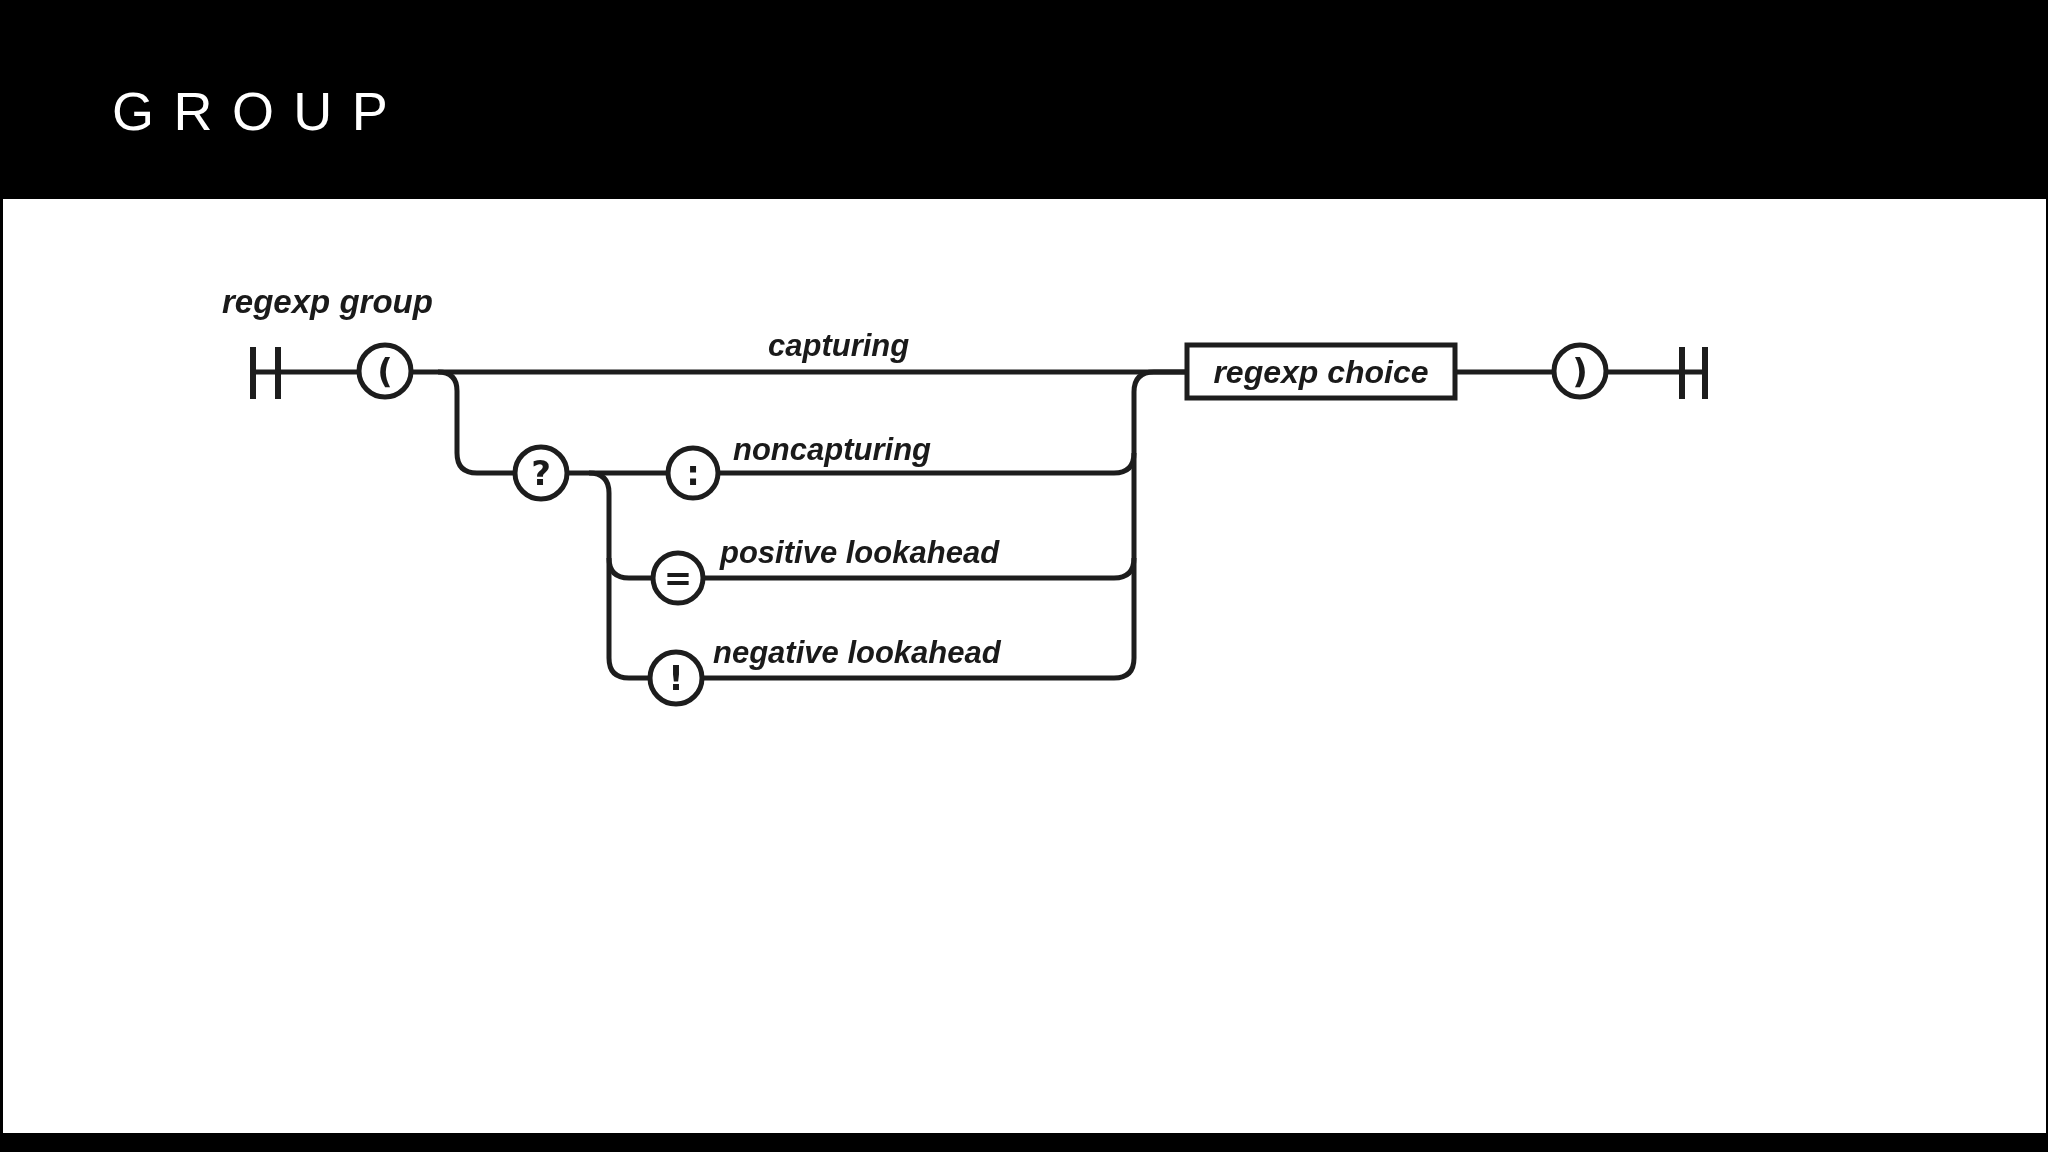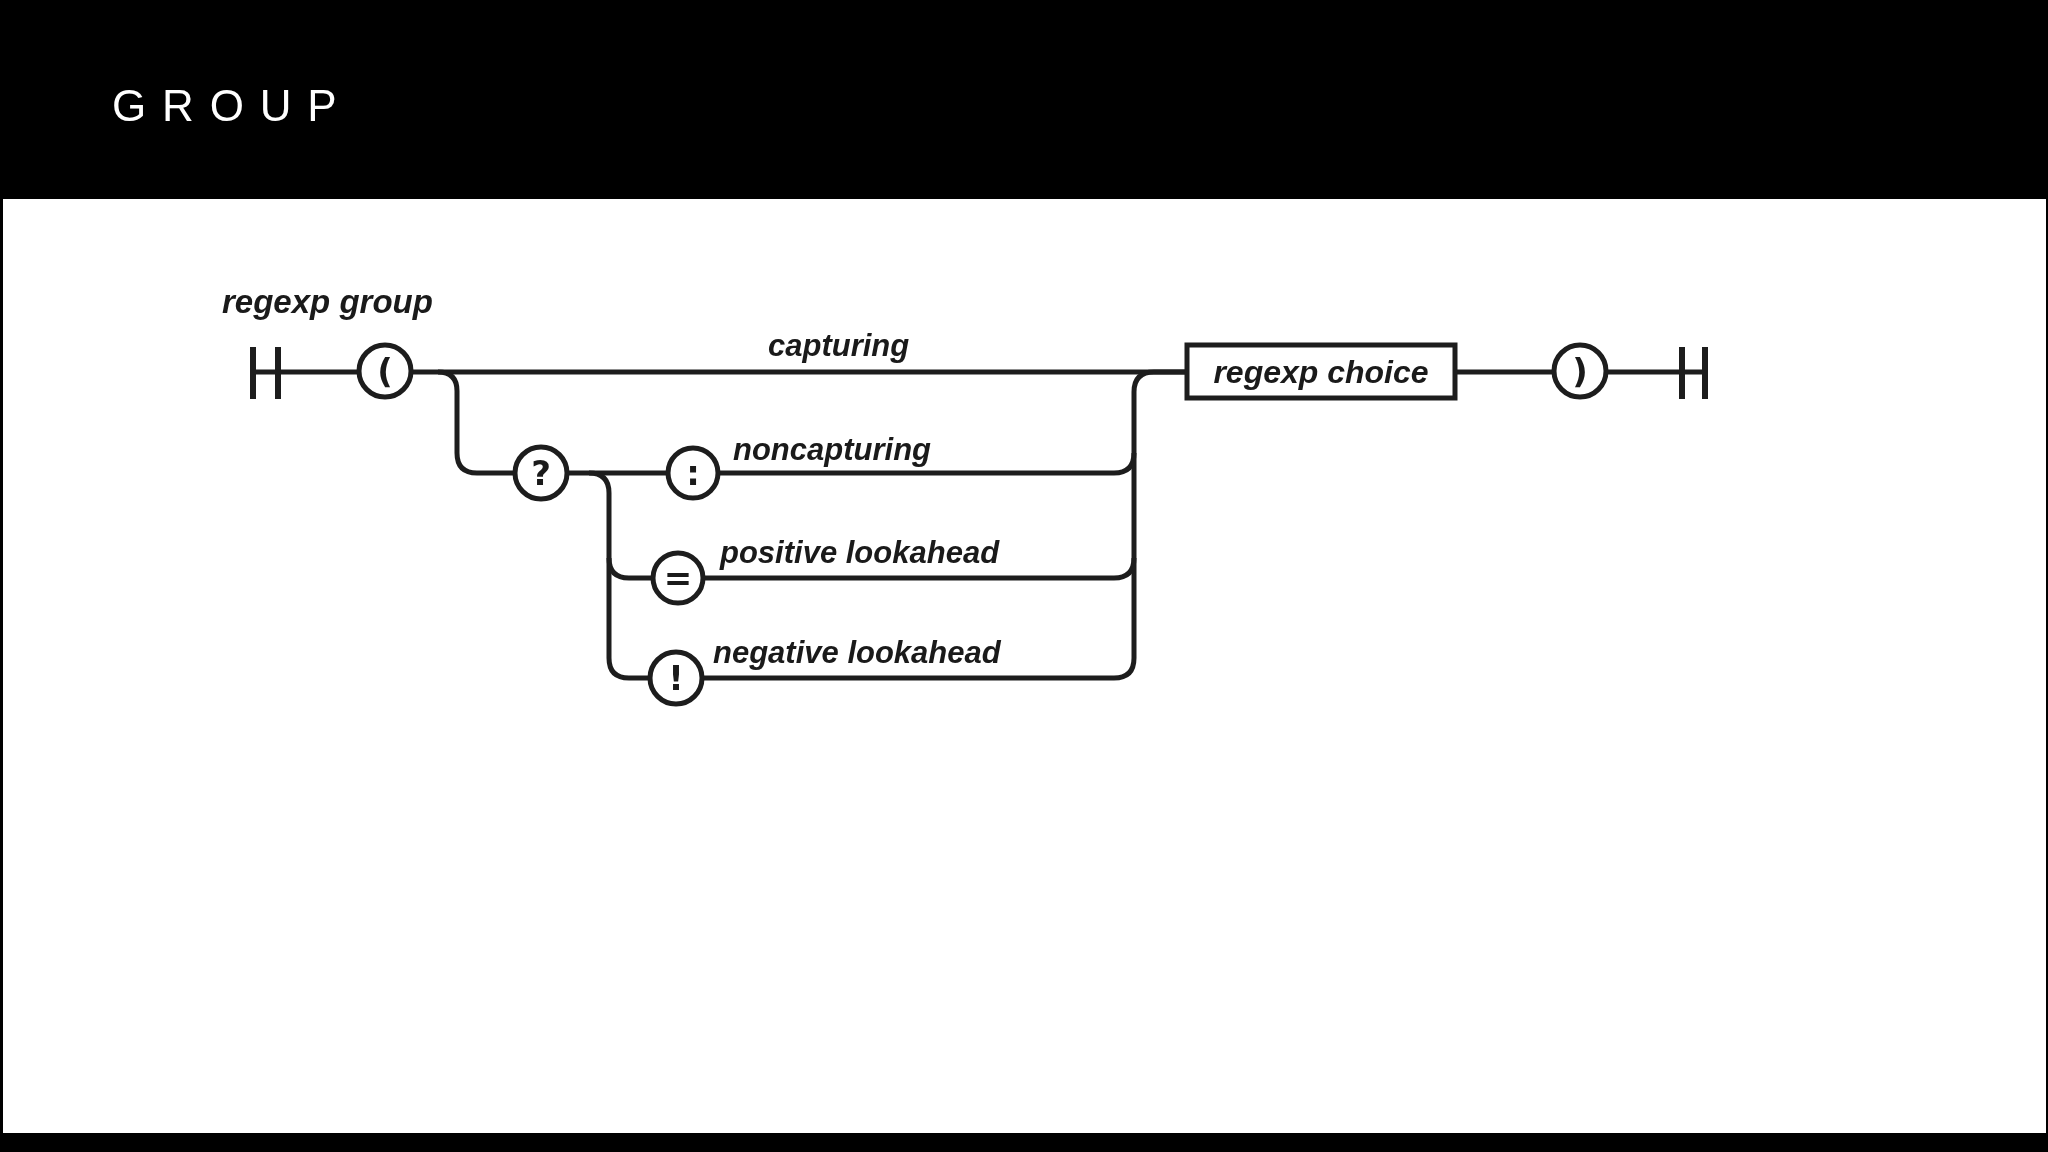--- a/index.html
+++ b/index.html
@@ -16,21 +16,21 @@
     position: absolute;
     left: 0; top: 0;
     width: 2048px; height: 199px;
     background: #000000;
   }
   .slide-title {
     position: absolute;
     left: 112px;
     top: 84px;
     color: #ffffff;
-    font-size: 44px;
+    font-size: 54px;
     font-weight: 300;
     letter-spacing: 0.36em;
     line-height: 1;
     white-space: nowrap;
   }
   .panel {
     position: absolute;
     left: 3px; top: 199px;
     width: 2043px; height: 934px;
     background: #ffffff;

